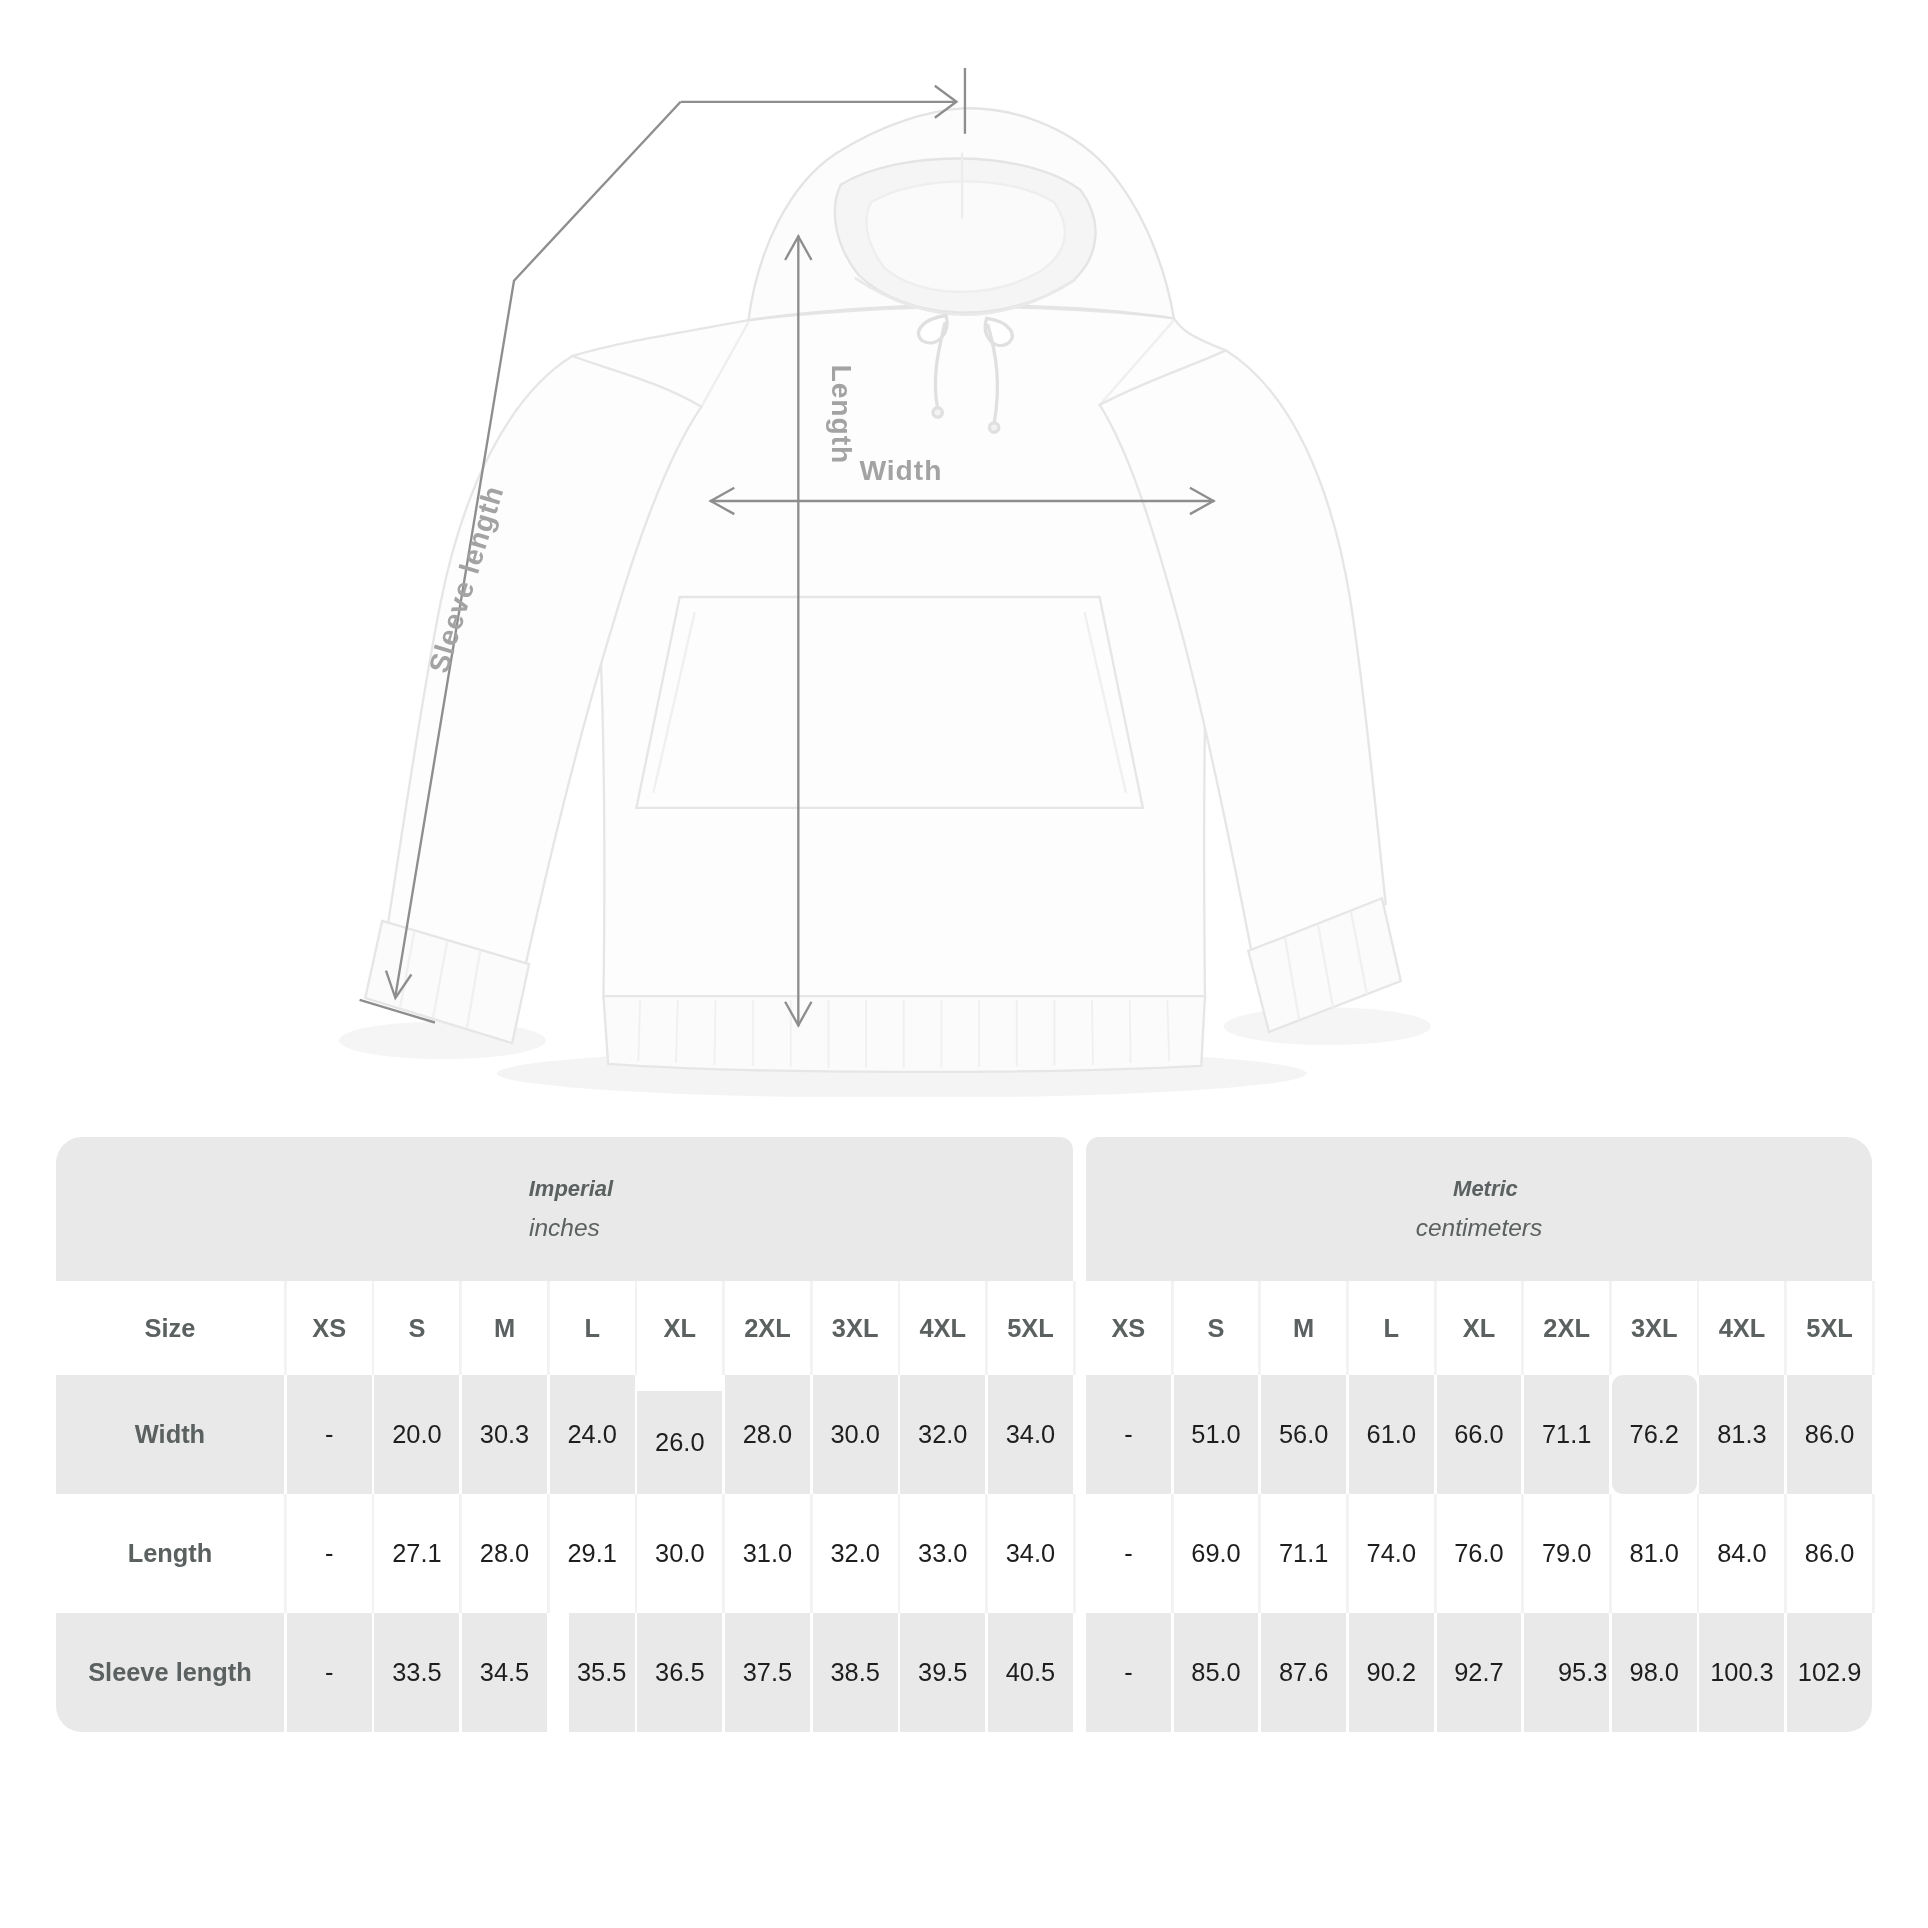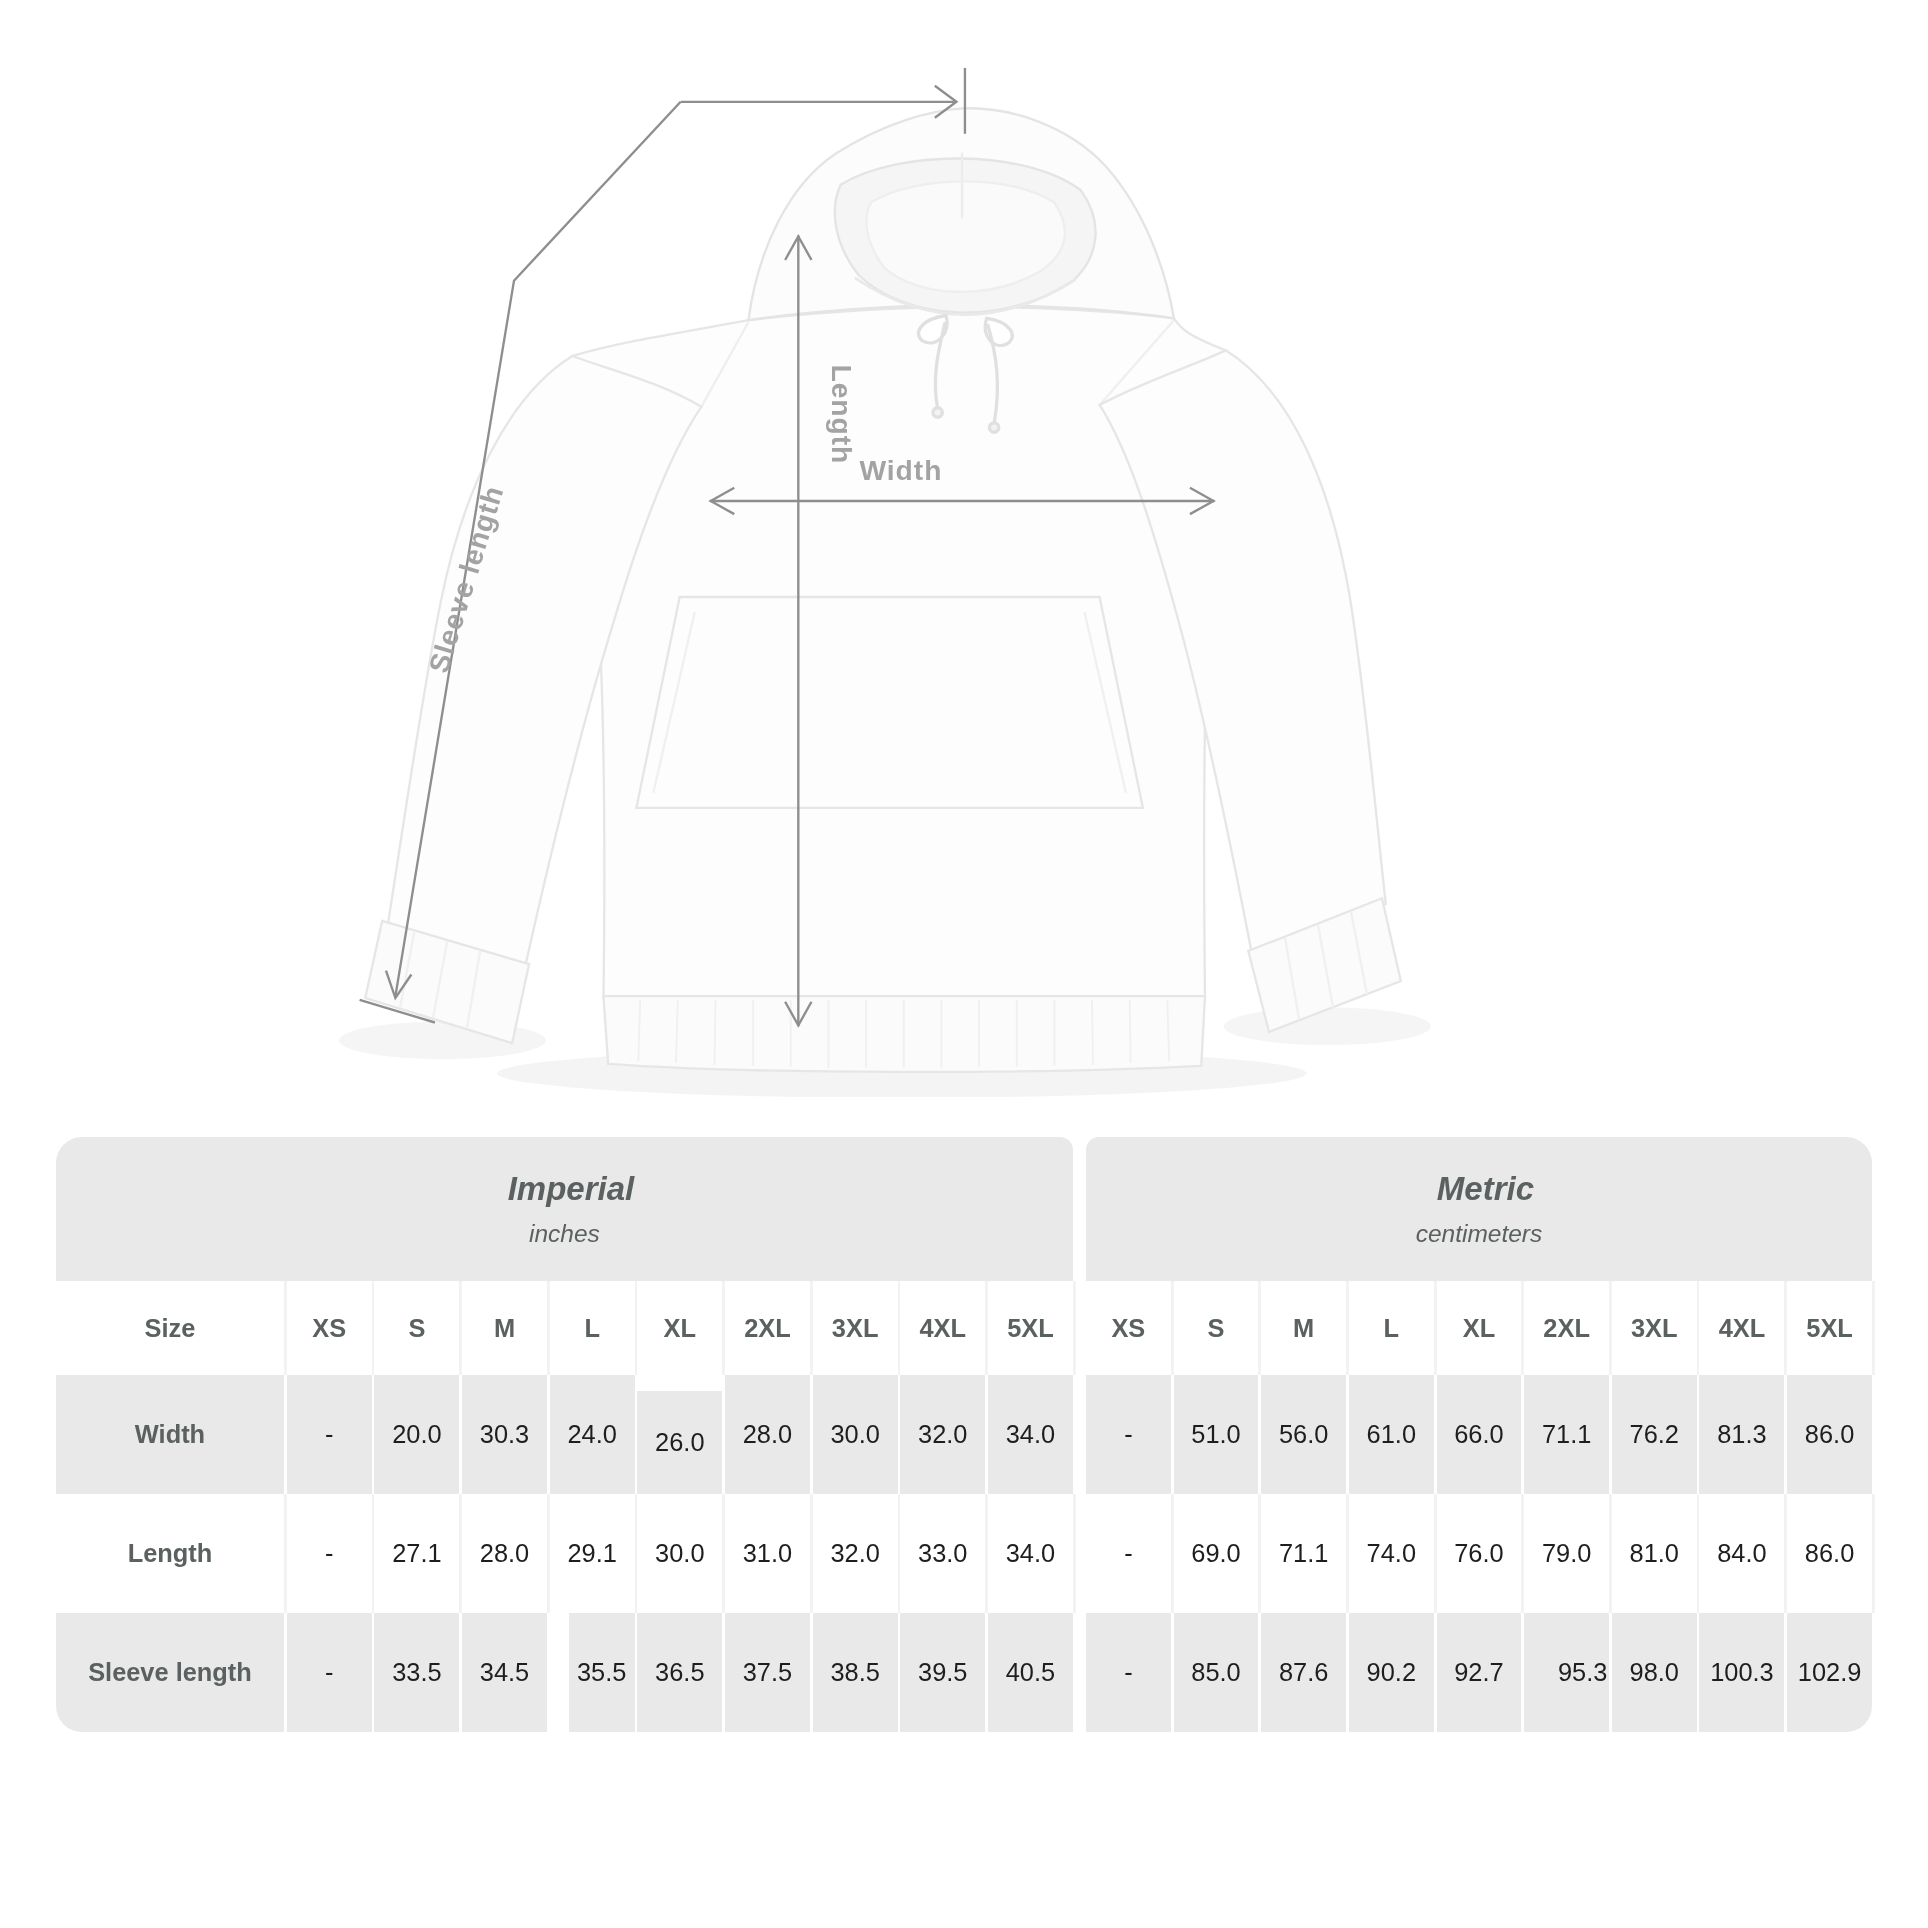--- a/index.html
+++ b/index.html
@@ -16,21 +16,21 @@
   .page-note{margin:17px 0 0 0;font-size:25.4px;font-style:italic;color:#4f4f4f;}
 
   
   .size-table{margin:40px 56px 0 56px;display:grid;
     grid-template-columns:228px repeat(9,1fr) 7.5px repeat(9,1fr);
     grid-template-rows:144px 94px 119px 119px 119px;
     column-gap:2.8px;}
   .band{background:#e9e9e9;display:flex;flex-direction:column;align-items:center;justify-content:center;gap:11.3px;}
   .band-imperial{grid-row:1;grid-column:1/11;border-radius:26px 13px 0 0;}
   .band-metric{grid-row:1;grid-column:12/21;border-radius:13px 26px 0 0;}
-  .band-name{font-size:33px;font-weight:bold;font-style:italic;color:#5b6160;margin-left:13px;}
+  .band-name{font-size:22px;font-weight:bold;font-style:italic;color:#5b6160;margin-left:13px;}
   .band-unit{font-size:24.5px;font-style:italic;color:#5b6160;}
 
   .cell{display:flex;align-items:center;justify-content:center;font-size:25.4px;}
   .cell.gray{background:#e9e9e9;}
   .cell.white{background:#ffffff;box-shadow:2.8px 0 0 #f2f2f2;}
   .cell.hdr,.cell.lbl{font-weight:bold;color:#5b6160;}
   .cell.val{color:#1e1e1e;}
   .cell.bl{border-bottom-left-radius:26px;}
   .cell.br{border-bottom-right-radius:26px;}
 </style>
@@ -160,21 +160,21 @@
       <div class="cell gray val" style="grid-area: 3 / 7;">28.0</div>
       <div class="cell gray val" style="grid-area: 3 / 8;">30.0</div>
       <div class="cell gray val" style="grid-area: 3 / 9;">32.0</div>
       <div class="cell gray val" style="grid-area: 3 / 10;">34.0</div>
       <div class="cell gray val" style="grid-area: 3 / 12;">-</div>
       <div class="cell gray val" style="grid-area: 3 / 13;">51.0</div>
       <div class="cell gray val" style="grid-area: 3 / 14;">56.0</div>
       <div class="cell gray val" style="grid-area: 3 / 15;">61.0</div>
       <div class="cell gray val" style="grid-area: 3 / 16;">66.0</div>
       <div class="cell gray val" style="grid-area: 3 / 17;">71.1</div>
-      <div class="cell gray val" style="grid-area: 3 / 18;">76.2</div>
+      <div class="cell gray val" style="grid-area: 3 / 18; border-radius: 11px;">76.2</div>
       <div class="cell gray val" style="grid-area: 3 / 19;">81.3</div>
       <div class="cell gray val" style="grid-area: 3 / 20;">86.0</div>
       <div class="cell white lbl" style="grid-area: 4 / 1;">Length</div>
       <div class="cell white val" style="grid-area: 4 / 2;">-</div>
       <div class="cell white val" style="grid-area: 4 / 3;">27.1</div>
       <div class="cell white val" style="grid-area: 4 / 4;">28.0</div>
       <div class="cell white val" style="grid-area: 4 / 5;">29.1</div>
       <div class="cell white val" style="grid-area: 4 / 6;">30.0</div>
       <div class="cell white val" style="grid-area: 4 / 7;">31.0</div>
       <div class="cell white val" style="grid-area: 4 / 8;">32.0</div>

